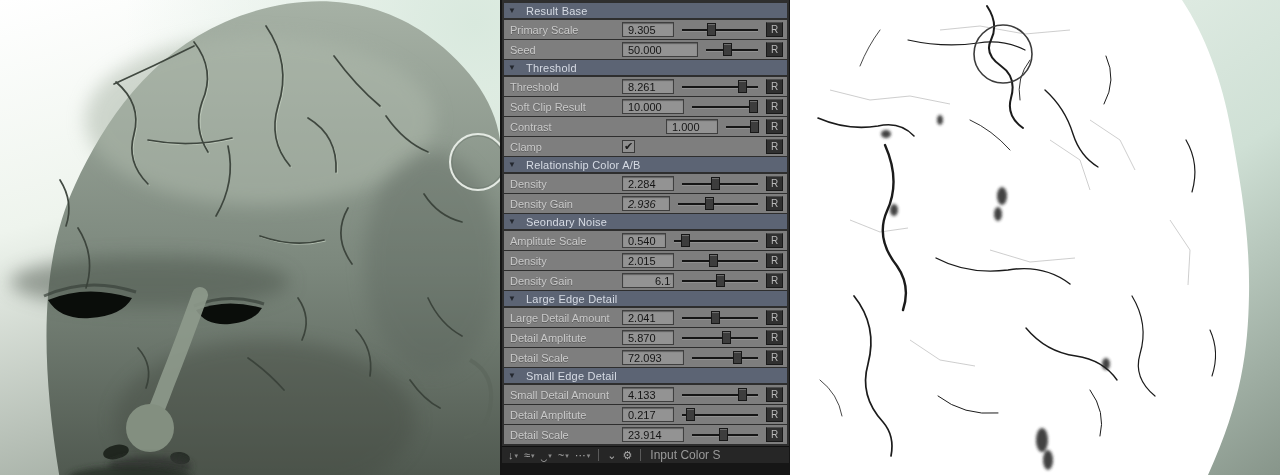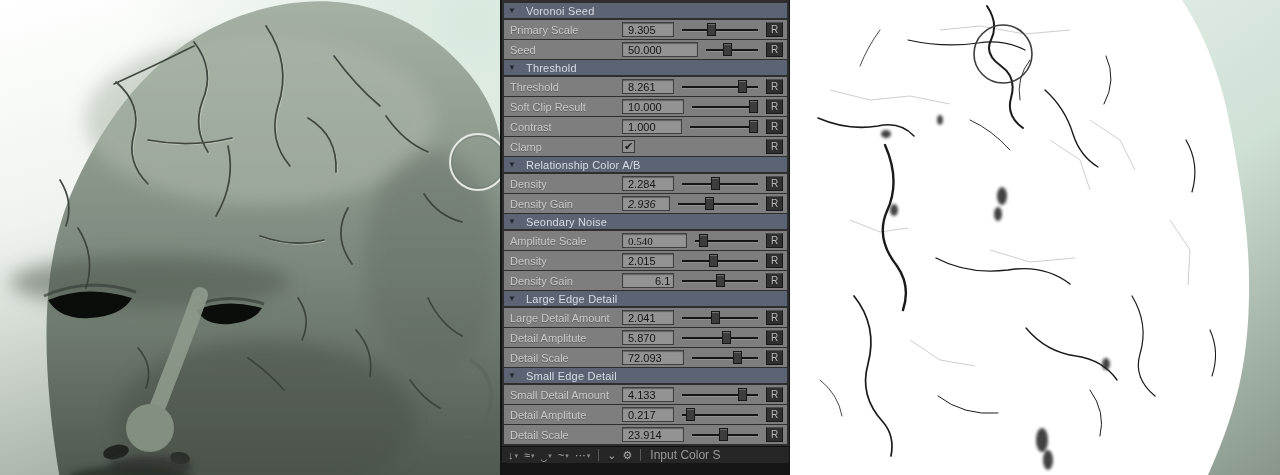--- a/index.html
+++ b/index.html
@@ -144,21 +144,21 @@
         <circle cx="478" cy="162" r="28" fill="none" stroke="#e9eee8" stroke-width="2" opacity="0.95"></circle>
         <circle cx="478" cy="162" r="26" fill="none" stroke="#6a746b" stroke-width="1" opacity="0.55"></circle>
       </g>
     </svg>
   </div>
 
   <div id="panel">
     <div id="sections">
         <div class="sec-head">
           <span class="tri">▼</span>
-          <span class="sec-title">Voronoi Seed</span>
+          <span class="sec-title">Result Base</span>
         </div>
         <div class="prow">
           <span class="plabel">Primary Scale</span>
           <input class="valbox" type="text" value="9.305" style="width: 52px;">
           <div class="slider">
             <div class="track"></div>
             <div class="handle" style="left: calc(38% - 3.4px);"></div>
           </div>
           <button class="rbtn">R</button>
         </div>
@@ -188,21 +188,21 @@
           <span class="plabel">Soft Clip Result</span>
           <input class="valbox" type="text" value="10.000" style="width: 62px;">
           <div class="slider">
             <div class="track"></div>
             <div class="handle" style="left: calc(96% - 8.6px);"></div>
           </div>
           <button class="rbtn">R</button>
         </div>
         <div class="prow">
           <span class="plabel">Contrast</span>
-          <input class="valbox" type="text" value="1.000" style="width: 60px;">
+          <input class="valbox" type="text" value="1.000" style="width: 52px; margin-left: 44px;">
           <div class="slider">
             <div class="track"></div>
             <div class="handle" style="left: calc(96% - 8.6px);"></div>
           </div>
           <button class="rbtn">R</button>
         </div>
         <div class="prow">
           <span class="plabel">Clamp</span>
           <div class="checkbox">✔</div>
           <button class="rbtn">R</button>
@@ -228,21 +228,21 @@
             <div class="handle" style="left: calc(39% - 3.5px);"></div>
           </div>
           <button class="rbtn">R</button>
         </div>
         <div class="sec-head">
           <span class="tri">▼</span>
           <span class="sec-title">Seondary Noise</span>
         </div>
         <div class="prow">
           <span class="plabel">Amplitute Scale</span>
-          <input class="valbox" type="text" value="0.540" style="width: 65px; font-family: Liberation Serif, serif;">
+          <input class="valbox" type="text" value="0.540" style="width: 44px;">
           <div class="slider">
             <div class="track"></div>
             <div class="handle" style="left: calc(11% - 1px);"></div>
           </div>
           <button class="rbtn">R</button>
         </div>
         <div class="prow">
           <span class="plabel">Density</span>
           <input class="valbox" type="text" value="2.015" style="width: 52px;">
           <div class="slider">

